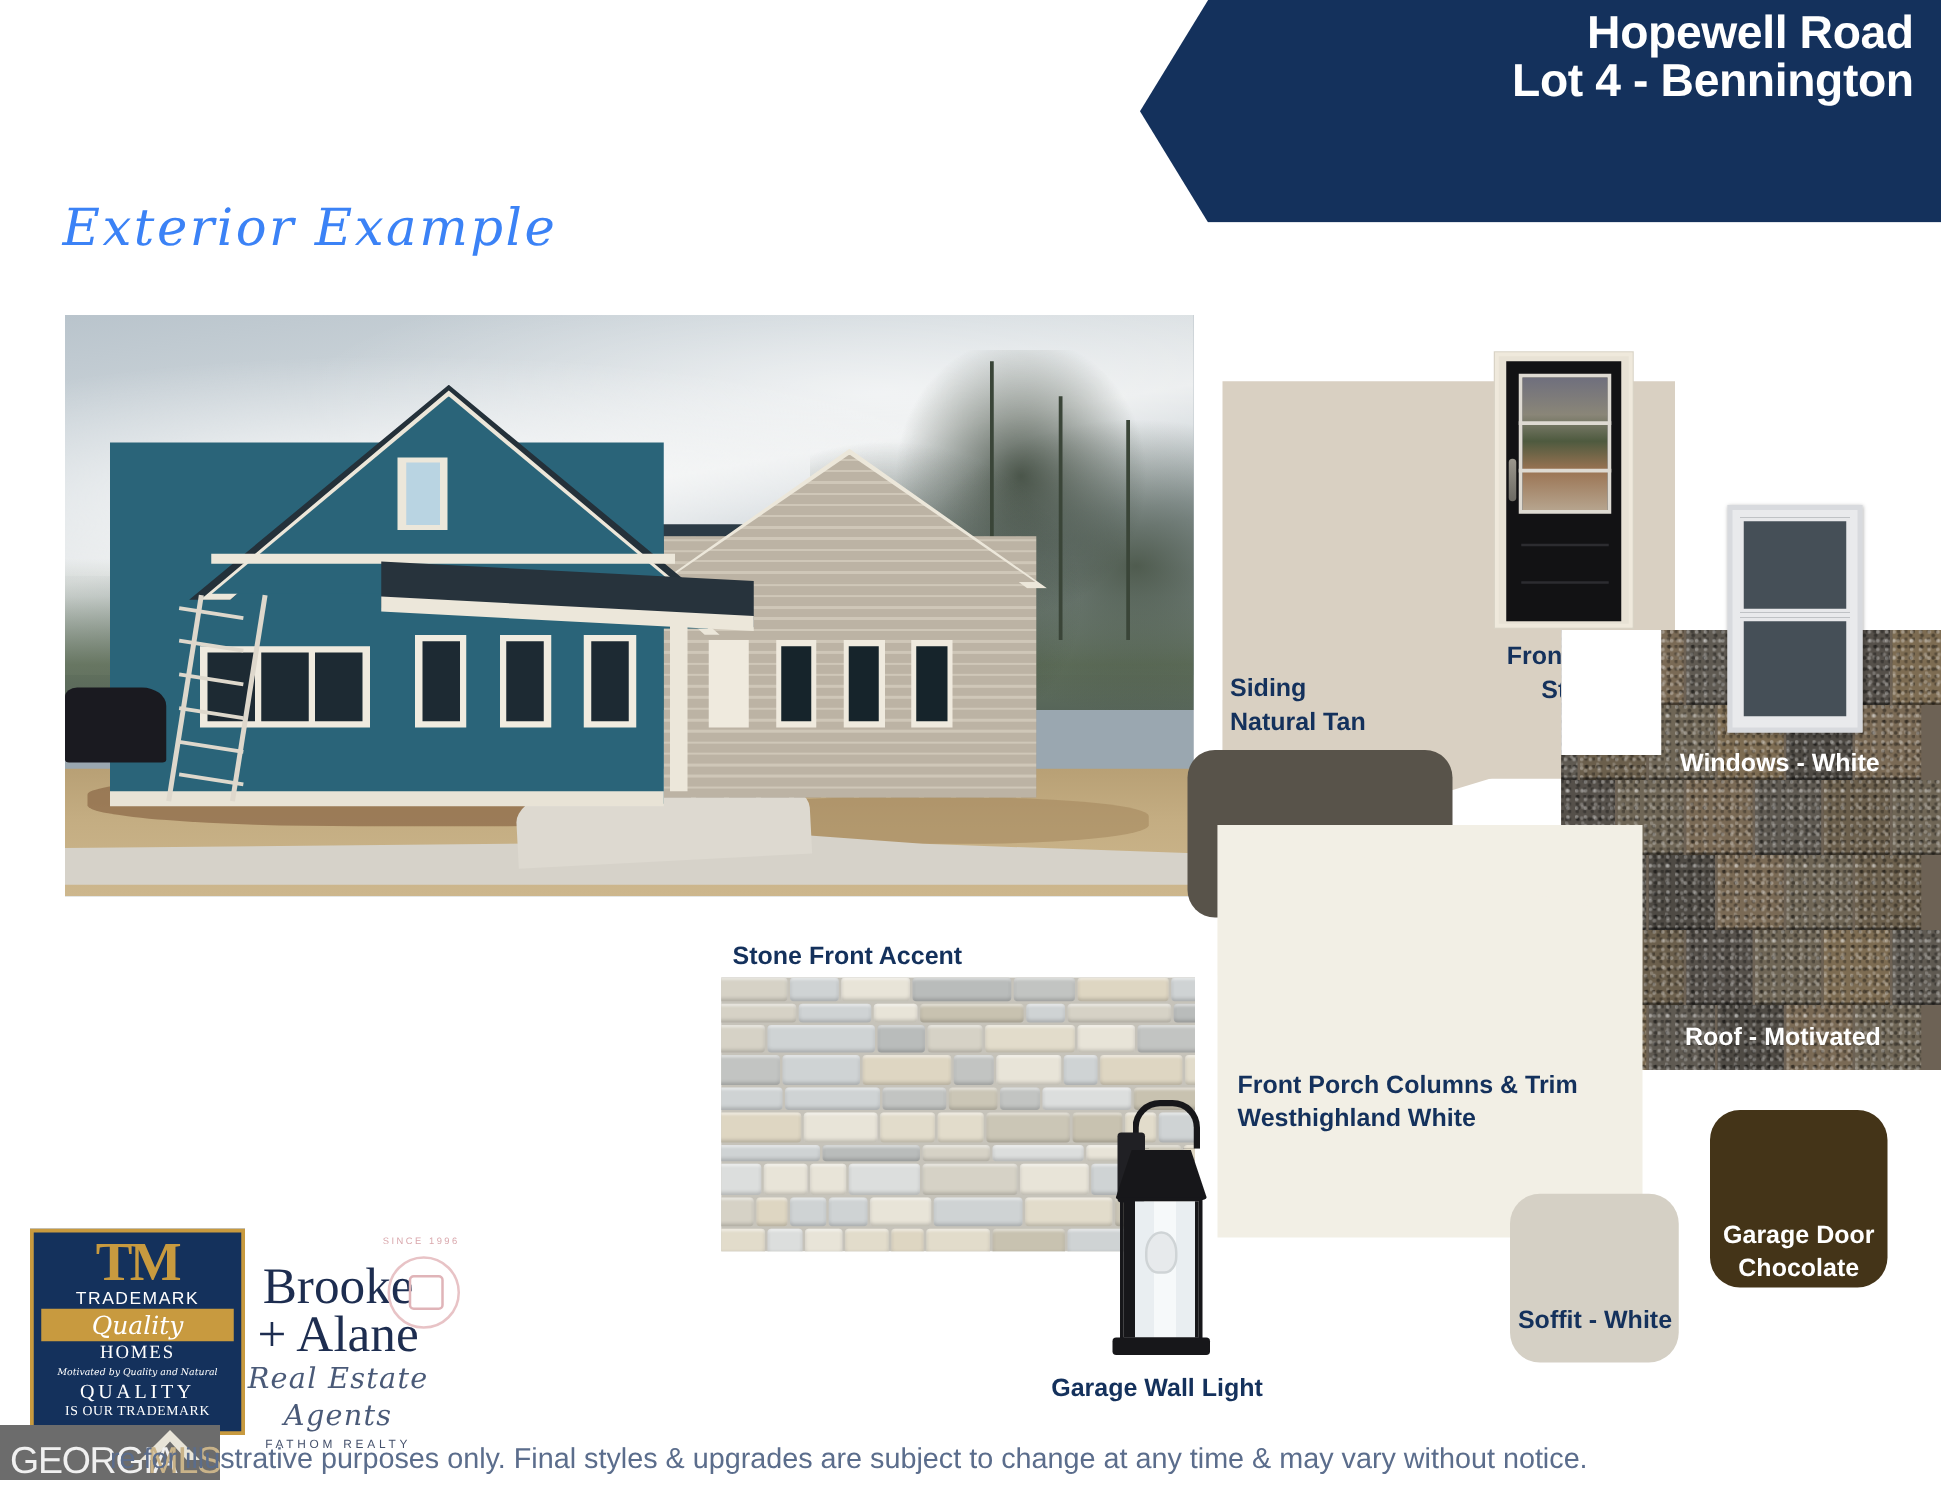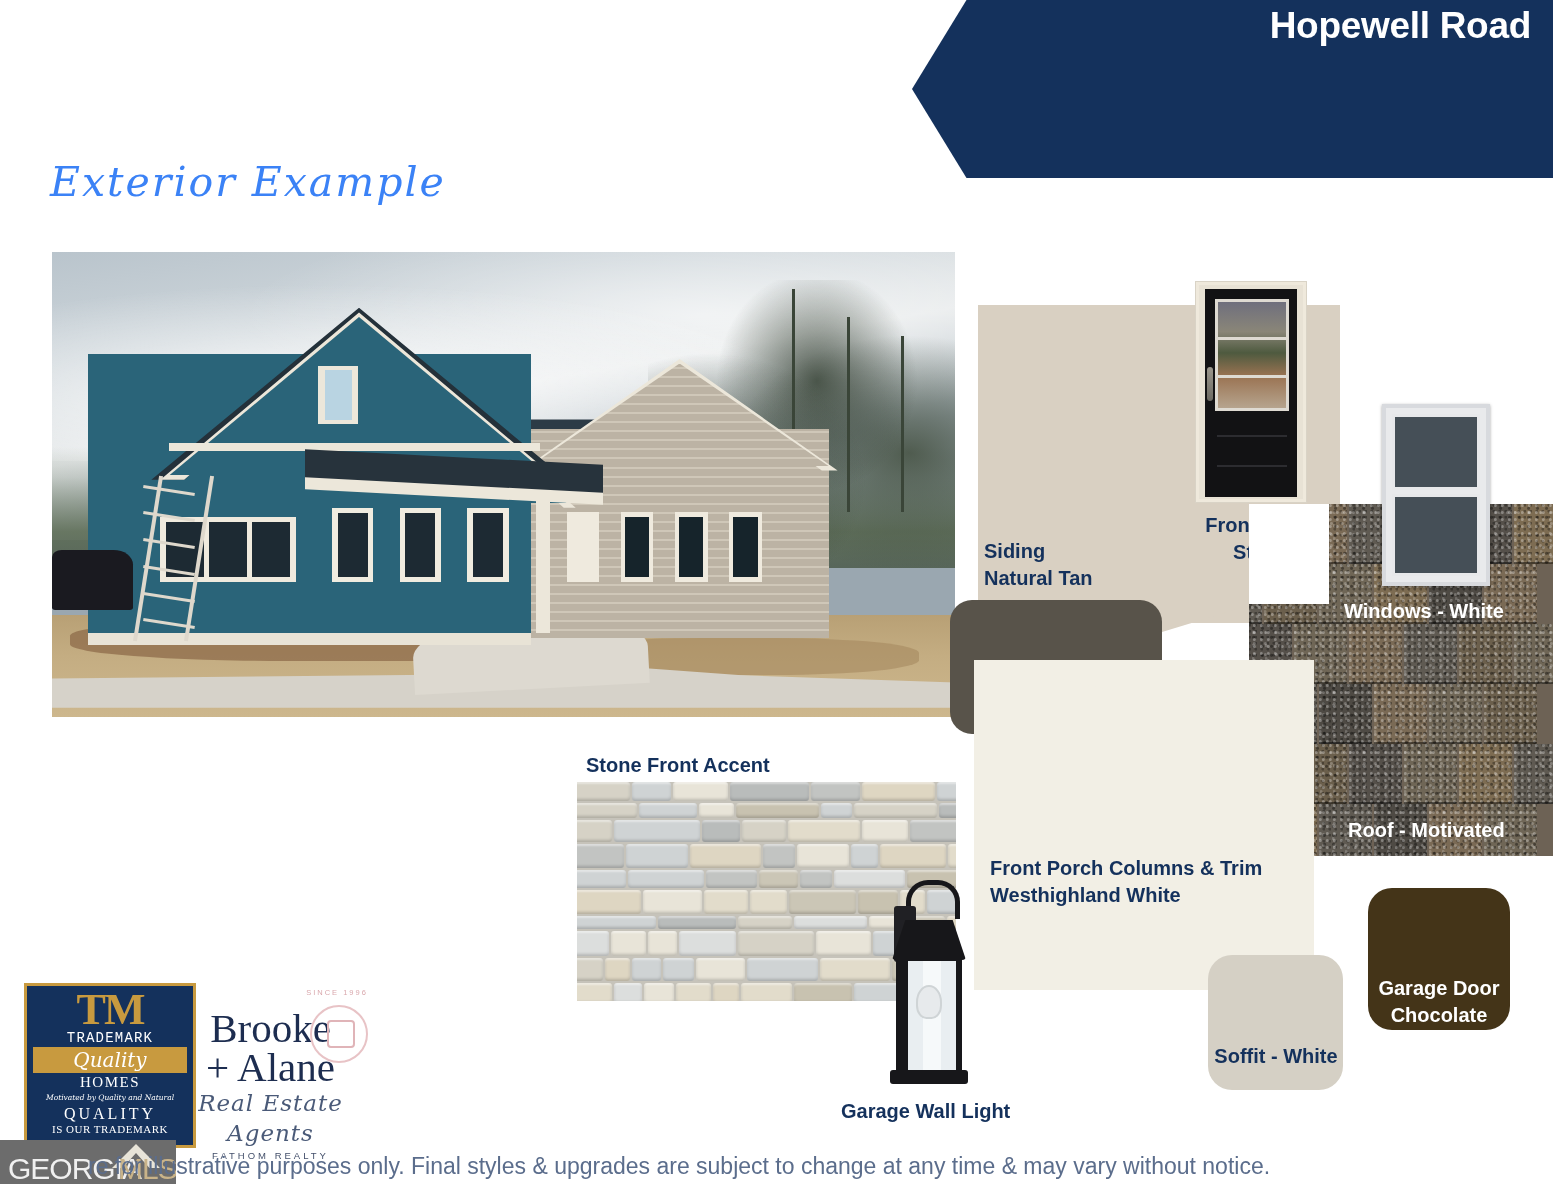--- a/index.html
+++ b/index.html
@@ -248,21 +248,21 @@
   #garage-label{left:1368px;top:975px;font-size:20px;width:142px;text-align:center;color:#fff;}
 
   
   #logo-tqh{
     left:24px;top:983px;width:172px;height:165px;
     background:#14315c;border:3px solid #c89a3f;box-sizing:border-box;
     color:#fff;text-align:center;
   }
   #logo-tqh .tm{font-family:"Liberation Serif",serif;font-size:44px;font-weight:bold;
     color:#c89a3f;line-height:44px;margin-top:2px;letter-spacing:-2px;}
-  #logo-tqh .tmk{font-family:Liberation Mono, monospace;font-size:14px;letter-spacing:1.2px;margin-top:-2px;}
+  #logo-tqh .tmk{font-family:Liberation Sans, sans-serif;font-size:14px;letter-spacing:1.2px;margin-top:-2px;}
   #logo-tqh .qbar{background:#c89a3f;margin:1px 6px;padding:1px 0;
     font-family:"DejaVu Serif",serif;font-style:italic;font-size:20px;color:#fff;}
   #logo-tqh .hm{font-family:"Liberation Serif",serif;font-size:15px;letter-spacing:1.5px;}
   #logo-tqh .mot{font-family:"DejaVu Serif",serif;font-style:italic;font-size:7.5px;margin-top:2px;}
   #logo-tqh .qual{font-family:"Liberation Serif",serif;font-size:16px;letter-spacing:3px;margin-top:3px;}
   #logo-tqh .iot{font-family:"Liberation Serif",serif;font-size:11px;letter-spacing:.5px;}
 
   #logo-ba{left:183px;top:1010px;width:175px;text-align:center;color:#1d2d50;}
   #logo-ba .n1{font-family:"Liberation Serif",serif;font-size:41px;line-height:36px;}
   #logo-ba .n2{font-family:"Liberation Serif",serif;font-size:41px;line-height:42px;}
@@ -289,20 +289,21 @@
   #disclaimer{
     left:88px;top:1153px;width:1450px;
     font-size:23px;color:#5b6d8c;white-space:nowrap;
   }
 </style>
 </head>
 <body>
 
 <div class="abs" id="header-banner">
   <div class="header-line">Hopewell Road</div>
+  <div class="header-line">Lot 4 - Bennington</div>
 </div>
 
 <div class="abs" id="exterior-title">Exterior Example</div>
 
 <div class="abs" id="exterior-photo">
   <div class="ph sky"></div>
   <div class="ph sky2"></div>
   <div class="ph treeline"></div>
   <div class="ph treesR"></div>
   <div class="trunk" style="left:82%;top:8%;height:46%;"></div>

